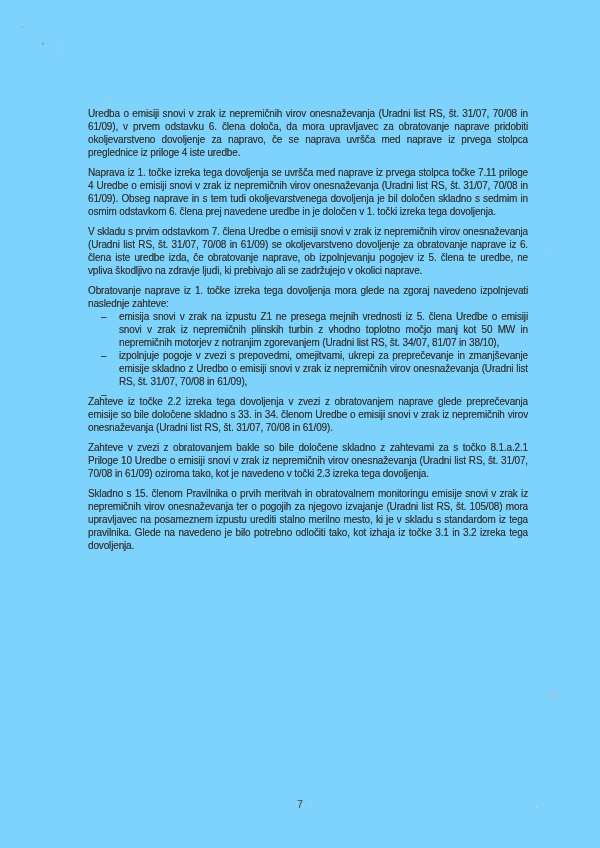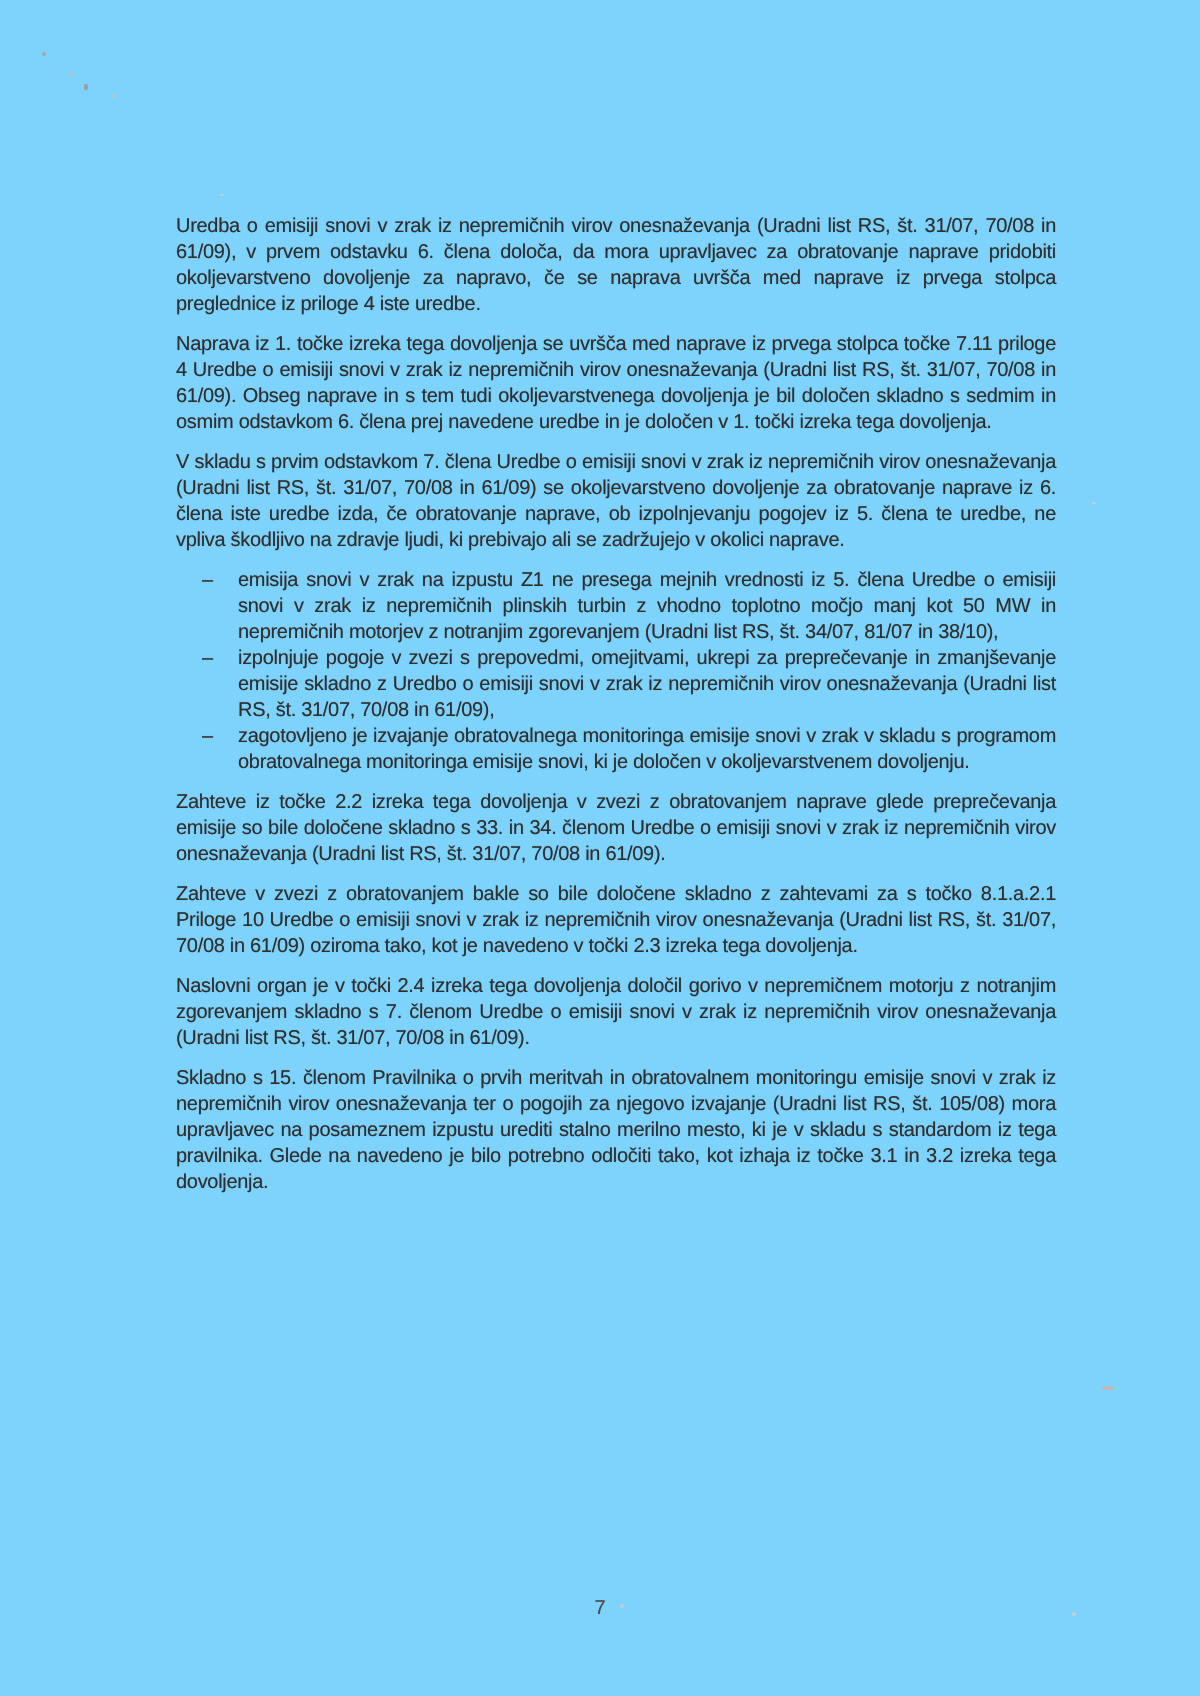--- a/index.html
+++ b/index.html
@@ -87,38 +87,37 @@
     <div class="speck s8"></div>
     <div class="speck s9"></div>
   </div>
 
   <div class="content">
 
     <p class="para">Uredba o emisiji snovi v zrak iz nepremičnih virov onesnaževanja (Uradni list RS, št. 31/07, 70/08 in 61/09), v prvem odstavku 6. člena določa, da mora upravljavec za obratovanje naprave pridobiti okoljevarstveno dovoljenje za napravo, če se naprava uvršča med naprave iz prvega stolpca preglednice iz priloge 4 iste uredbe.</p>
     <p class="para">Naprava iz 1. točke izreka tega dovoljenja se uvršča med naprave iz prvega stolpca točke 7.11 priloge 4 Uredbe o emisiji snovi v zrak iz nepremičnih virov onesnaževanja (Uradni list RS, št. 31/07, 70/08 in 61/09). Obseg naprave in s tem tudi okoljevarstvenega dovoljenja je bil določen skladno s sedmim in osmim odstavkom 6. člena prej navedene uredbe in je določen v 1. točki izreka tega dovoljenja.</p>
     <p class="para">V skladu s prvim odstavkom 7. člena Uredbe o emisiji snovi v zrak iz nepremičnih virov onesnaževanja (Uradni list RS, št. 31/07, 70/08 in 61/09) se okoljevarstveno dovoljenje za obratovanje naprave iz 6. člena iste uredbe izda, če obratovanje naprave, ob izpolnjevanju pogojev iz 5. člena te uredbe, ne vpliva škodljivo na zdravje ljudi, ki prebivajo ali se zadržujejo v okolici naprave.</p>
 
+    <p class="para intro">Obratovanje naprave iz 1. točke izreka tega dovoljenja mora glede na zgoraj navedeno izpolnjevati naslednje zahteve:</p>
 
     <div class="req-list">
       <div class="li">
         <span class="dash">–</span>
         <span class="li-text">emisija snovi v zrak na izpustu Z1 ne presega mejnih vrednosti iz 5. člena Uredbe o emisiji snovi v zrak iz nepremičnih plinskih turbin z vhodno toplotno močjo manj kot 50 MW in nepremičnih motorjev z notranjim zgorevanjem (Uradni list RS, št. 34/07, 81/07 in 38/10),</span>
       </div>
       <div class="li">
         <span class="dash">–</span>
         <span class="li-text">izpolnjuje pogoje v zvezi s prepovedmi, omejitvami, ukrepi za preprečevanje in zmanjševanje emisije skladno z Uredbo o emisiji snovi v zrak iz nepremičnih virov onesnaževanja (Uradni list RS, št. 31/07, 70/08 in 61/09),</span>
       </div>
       <div class="li">
         <span class="dash">–</span>
-        <span class="li-text">zagotovljeno je izvajanje obratovalnega monitoringa emisije snovi v zrak v skladu s programom obratovalnega monitoringa emisije snovi, ki je določen v okoljevarstvenem dovoljenju.</span>
       </div>
     </div>
 
     <p class="para">Zahteve iz točke 2.2 izreka tega dovoljenja v zvezi z obratovanjem naprave glede preprečevanja emisije so bile določene skladno s 33. in 34. členom Uredbe o emisiji snovi v zrak iz nepremičnih virov onesnaževanja (Uradni list RS, št. 31/07, 70/08 in 61/09).</p>
     <p class="para">Zahteve v zvezi z obratovanjem bakle so bile določene skladno z zahtevami za s točko 8.1.a.2.1 Priloge 10 Uredbe o emisiji snovi v zrak iz nepremičnih virov onesnaževanja (Uradni list RS, št. 31/07, 70/08 in 61/09) oziroma tako, kot je navedeno v točki 2.3 izreka tega dovoljenja.</p>
-    <p class="para">Naslovni organ je v točki 2.4 izreka tega dovoljenja določil gorivo v nepremičnem motorju z notranjim zgorevanjem skladno s 7. členom Uredbe o emisiji snovi v zrak iz nepremičnih virov onesnaževanja (Uradni list RS, št. 31/07, 70/08 in 61/09).</p>
     <p class="para">Skladno s 15. členom Pravilnika o prvih meritvah in obratovalnem monitoringu emisije snovi v zrak iz nepremičnih virov onesnaževanja ter o pogojih za njegovo izvajanje (Uradni list RS, št. 105/08) mora upravljavec na posameznem izpustu urediti stalno merilno mesto, ki je v skladu s standardom iz tega pravilnika. Glede na navedeno je bilo potrebno odločiti tako, kot izhaja iz točke 3.1 in 3.2 izreka tega dovoljenja.</p>
 
   </div>
 
   <div class="page-number">7</div>
 
 </div>
 
 </body></html>

